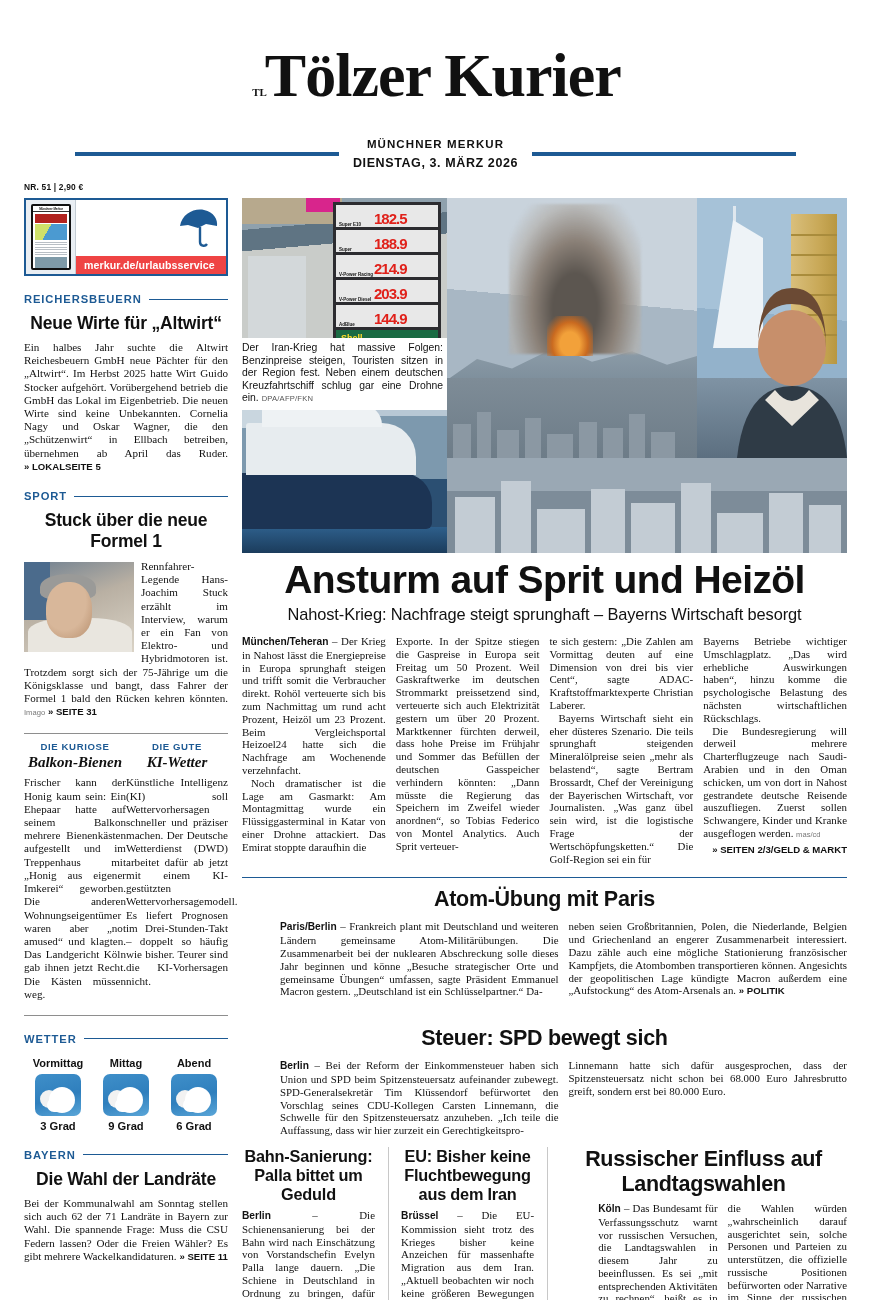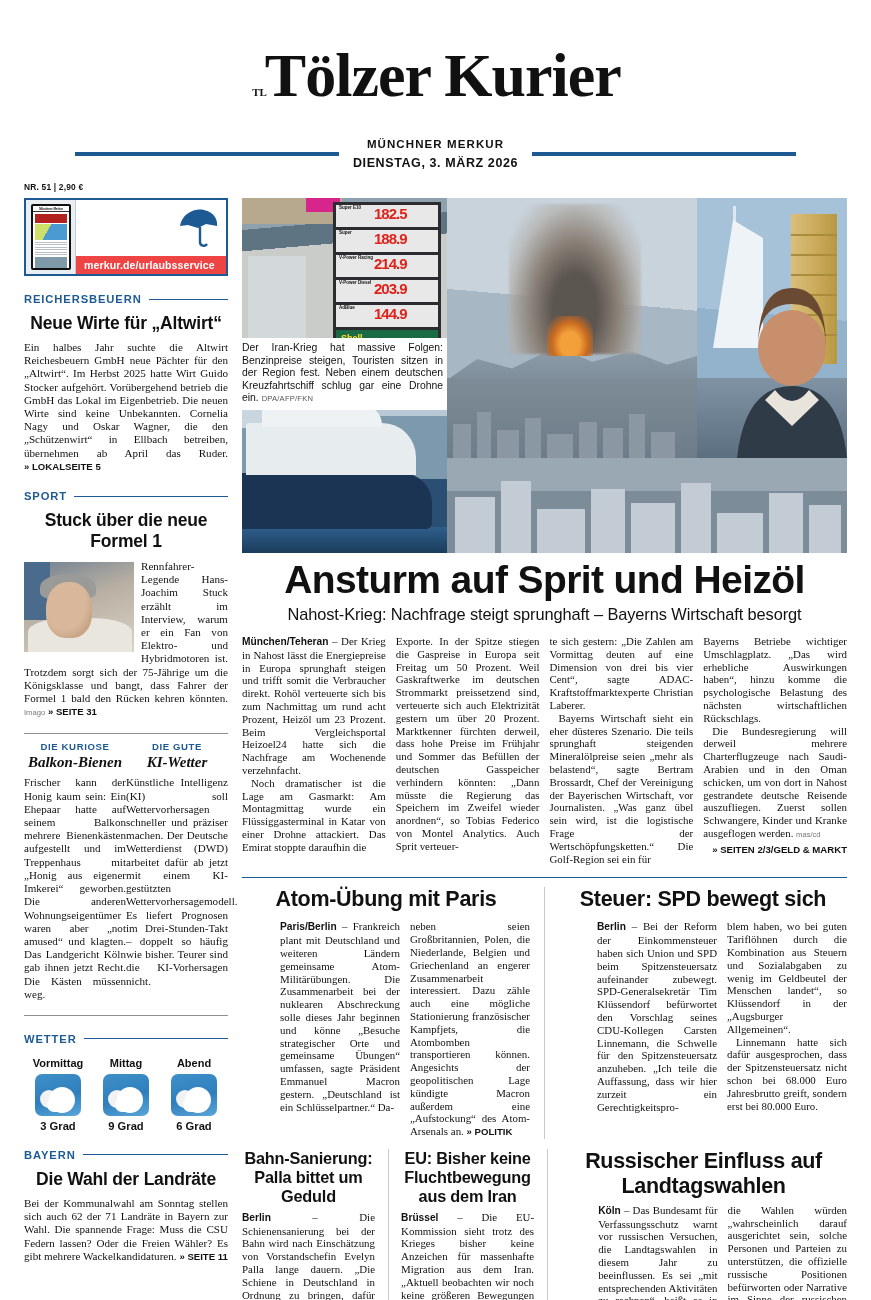--- a/index.html
+++ b/index.html
@@ -197,21 +197,21 @@
     font-size: 11.2px; color: #111; margin-top: 2px;
   }
 
   
   .photo-area { position: relative; height: 355px; width: 605px; }
   .ph { position: absolute; overflow: hidden; }
   .ph-gas { left:0; top:0; width: 205px; height: 160px;
     background: linear-gradient(175deg,#8fa1ad 0 18%, #5f7483 18% 30%, #c9ccc9 30% 100%); }
   .gas-board { position:absolute; right:6px; top:4px; width:108px; height:150px;
     background:#2c2c30; }
-  .gas-board .rowp { height:22px; margin:3px 3px 0; background:#e8e8e8; display:flex; align-items:flex-start; }
+  .gas-board .rowp { height:22px; margin:3px 3px 0; background:#e8e8e8; display:flex; align-items:flex-end; }
   .gas-board .rowp .lbl { font-family:"Liberation Sans",sans-serif; font-size:4.5px;
     font-weight:700; color:#111; width:38px; padding-left:3px; }
   .gas-board .rowp .val { font-family:"Liberation Sans",sans-serif; font-size:15px;
     font-weight:700; color:#e0211a; letter-spacing:-1px; }
   .gas-board .shell { height:16px; margin:3px 3px 0; background:#1a6b43; color:#ffdb2d;
     font-family:"Liberation Sans",sans-serif;font-weight:700;font-size:9px;padding-left:5px;line-height:16px;}
   .gas-pink { position:absolute; left:64px; top:0; width:34px; height:14px; background:#d8258c; }
   .gas-pole { position:absolute; left:6px; top:58px; width:58px; height:100px; background:#d3d8da; }
   .gas-canopy { position:absolute; left:0; top:0; width:100px; height:26px; background:#b7a98d; }
 
@@ -291,21 +291,21 @@
   }
   .arttext p { margin: 0; text-indent: 9px; }
   .arttext p:first-child { text-indent: 0; }
   .dateline {
     font-family: "Liberation Sans", sans-serif; font-weight: 700; font-size: 10.2px;
   }
 
   .hr-blue { height: 1px; background: #1d5a94; margin: 12px 0 0; }
 
   
-  .mid2 { display: flex; gap: 14px; margin-top: 9px; }
+  .mid2 { display: flex; gap: 14px; margin-top: 9px; flex-direction: column; }
   .mid2 > .m { flex: 1 1 0; min-width: 0; }
   .mid-head {
     font-family: "Liberation Sans", sans-serif; font-weight: 700;
     font-size: 21.5px; text-align: center; color: #111; letter-spacing: -.3px;
   }
   .sub2 { display: flex; gap: 10px; margin-top: 8px; margin-left: 38px; }
   .sub2 > div { flex: 1 1 0; min-width: 0; }
 
   
   .bot3 { display: flex; gap: 13px; margin-top: 10px; }
@@ -598,21 +598,20 @@
             </div>
           </div>
           <div class="vrule"></div>
           <div class="m">
             <div class="mid-head">Steuer: SPD bewegt sich</div>
             <div class="sub2">
               <div class="arttext">
                 <p><span class="dateline">Berlin</span> <span>– Bei der Reform der Einkommensteuer haben sich Union und SPD beim Spitzensteuersatz aufeinander zubewegt. SPD-Generalsekretär Tim Klüssendorf befürwortet den Vorschlag seines CDU-Kollegen Carsten Linnemann, die Schwelle für den Spitzensteuersatz anzuheben. „Ich teile die Auffassung, dass wir hier zurzeit ein Gerechtigkeitspro-</span></p>
               </div>
               <div class="arttext">
-                <p>blem haben, wo bei guten Tariflöhnen durch die Kombination aus Steuern und Sozialabgaben zu wenig im Geldbeutel der Menschen landet“, so Klüssendorf in der „Augsburger Allgemeinen“.</p>
                 <p>Linnemann hatte sich dafür ausgesprochen, dass der Spitzensteuersatz nicht schon bei 68.000 Euro Jahresbrutto greift, sondern erst bei 80.000 Euro.</p>
               </div>
             </div>
           </div>
         </div>
 
         <div class="bot3">
           <div class="b b1">
             <div class="bot-head">Bahn-Sanierung: Palla bittet um Geduld</div>
             <div class="arttext" style="margin-top:5px">

